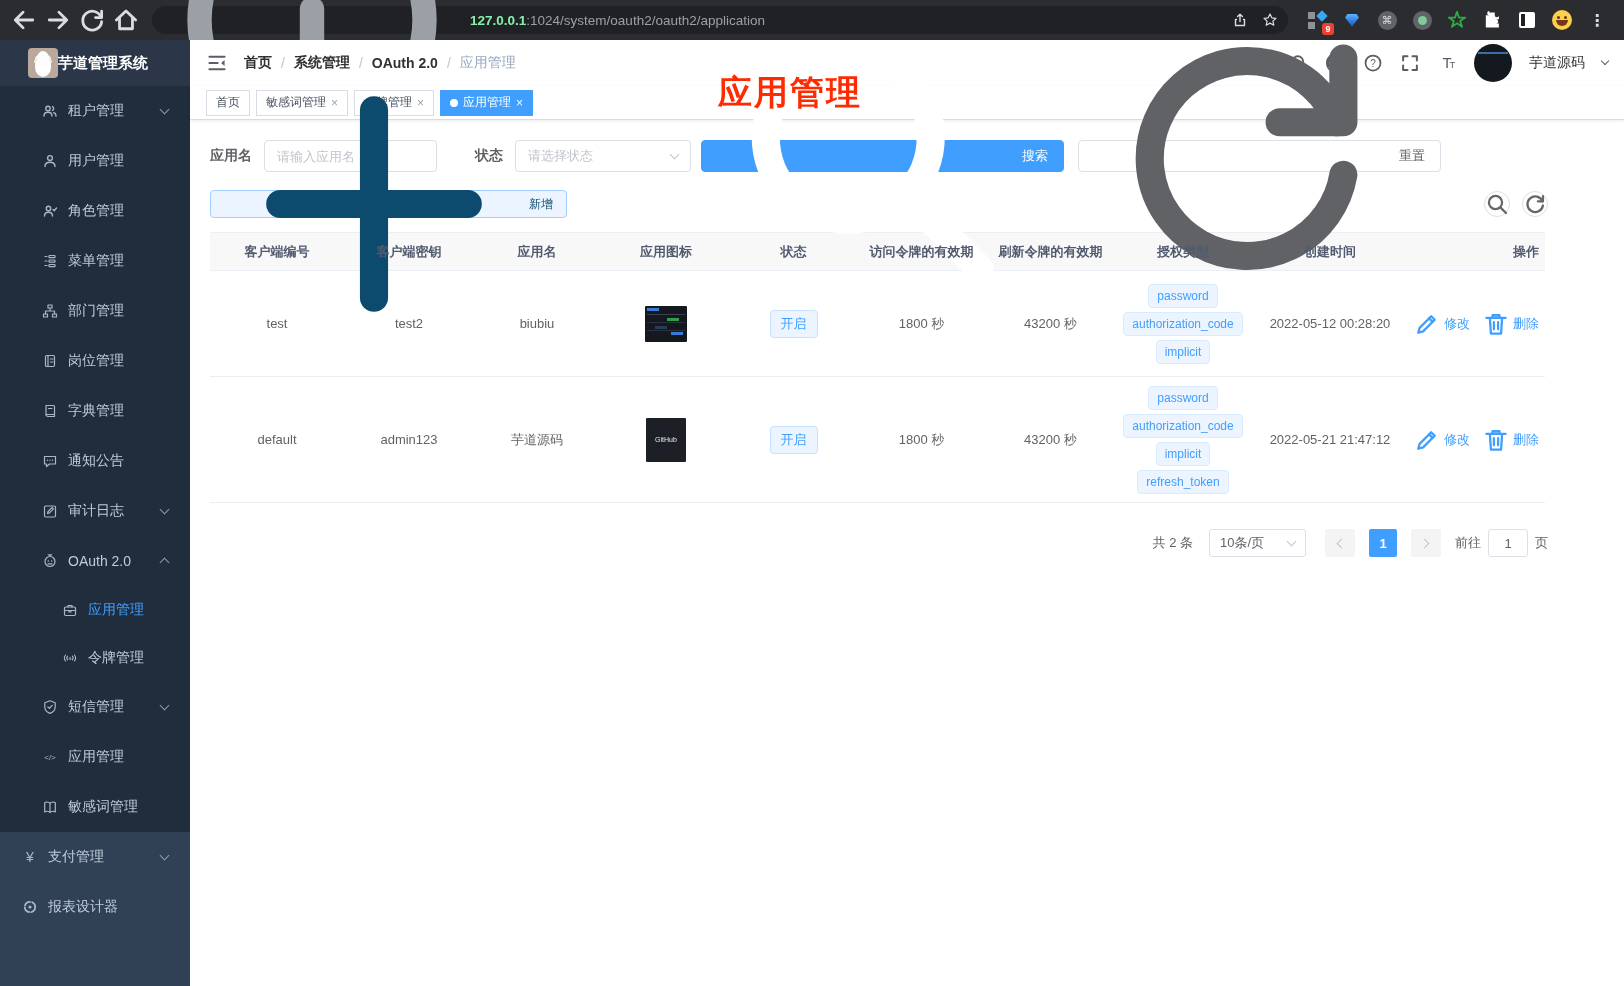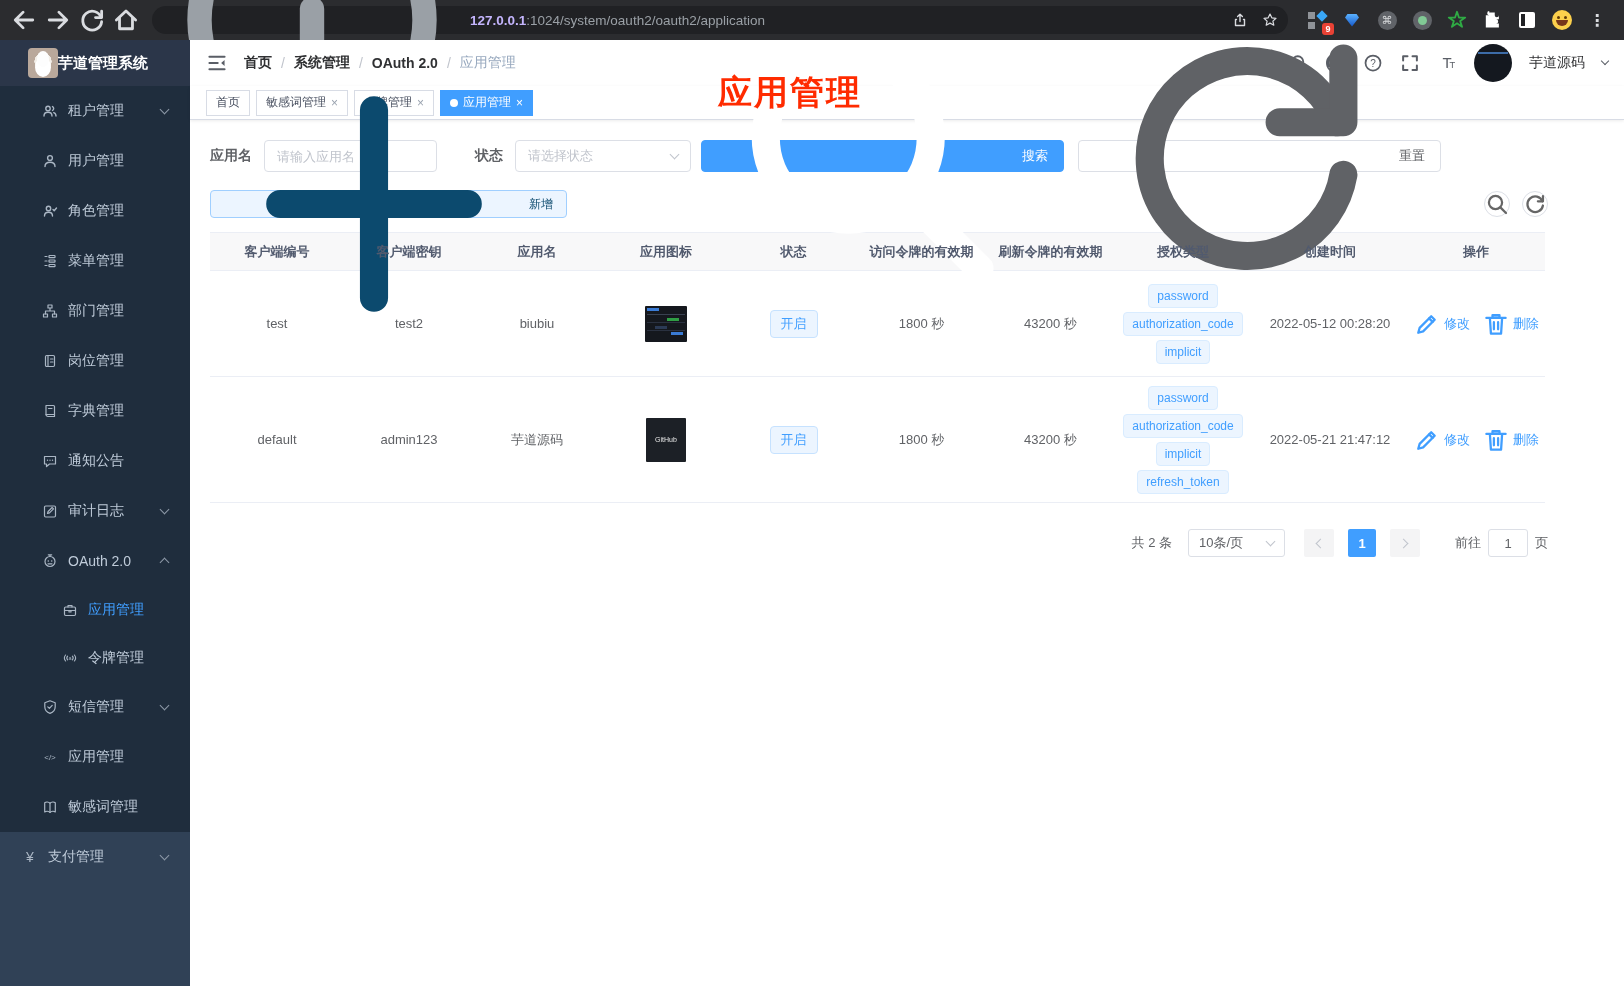--- a/index.html
+++ b/index.html
@@ -5,21 +5,21 @@
   * { margin:0; padding:0; box-sizing:border-box; }
   html,body { width:1624px; height:986px; font-family:"Liberation Sans","DejaVu Sans",sans-serif; background:#fff; overflow:hidden; }
 
   
   .browser { height:40px; background:#2b2c2f; display:flex; align-items:center; padding:0 10px; gap:6px; }
   .bicon { width:28px; height:28px; display:flex; align-items:center; justify-content:center; color:#dadce0; border-radius:50%; flex:none; }
   .bicon svg { width:17px; height:17px; }
   .urlbar { flex:1; height:28px; background:#202124; border-radius:14px; display:flex; align-items:center; padding:0 10px; margin:0 6px; color:#9aa0a6; min-width:0; }
   .urlbar svg { width:14px; height:14px; flex:none; }
   .urltext { font-size:13.5px; margin-left:8px; white-space:nowrap; overflow:hidden; flex:1; }
-  .urltext b { color:#c4b5fd; font-weight:700; }
+  .urltext b { color:#86efac; font-weight:700; }
   .url-actions { display:flex; align-items:center; gap:14px; margin-left:8px; color:#dadce0; }
   .exts { display:flex; align-items:center; gap:13px; padding:0 6px; }
   .ext { position:relative; width:22px; height:22px; display:flex; align-items:center; justify-content:center; flex:none; }
   .badge9 { position:absolute; right:-6px; bottom:-4px; background:#e94235; color:#fff; font-size:9px; font-weight:700; padding:1px 3.5px; border-radius:3px; }
   .sq { width:7px; height:7px; background:#8f9398; display:inline-block; }
   .extgrid { display:grid; grid-template-columns:8px 8px; grid-gap:2px; }
   .diamond { width:9px; height:9px; background:#39a7f7; transform:rotate(45deg); }
   .gem { width:14px; height:13px; background:linear-gradient(180deg,#5ab2ff,#1355c9); clip-path:polygon(20% 0,80% 0,100% 30%,50% 100%,0 30%); }
   .gcirc { width:19px; height:19px; border-radius:50%; background:#606368; color:#d6d8da; font-size:11px; display:flex; align-items:center; justify-content:center; }
   .gdot { width:9px; height:9px; border-radius:50%; background:#81c995; }
@@ -96,41 +96,41 @@
   .roundbtns { display:flex; gap:12px; }
   .roundbtn { width:26px; height:26px; border-radius:50%; border:1px solid #dcdfe6; background:#fff; color:#666; display:flex; align-items:center; justify-content:center; cursor:pointer; }
   .roundbtn svg { width:13px; height:13px; }
 
   
   .table { width:1335px; font-size:13px; color:#606266; border-top:1px solid #ebeef5; }
   .trow { display:flex; align-items:center; border-bottom:1px solid #ebeef5; }
   .thead { background:#f8f8f9; color:#515a6e; font-weight:700; height:38px; }
   .tc { text-align:center; padding:0 6px; overflow:hidden; }
   .c0{width:134px;} .c1{width:130px;} .c2{width:126px;} .c3{width:132px;} .c4{width:123px;}
-  .c5{width:133px;} .c6{width:125px;} .c7{width:140px;} .c8{width:154px;} .c9{width:138px;}
+  .c5{width:133px;} .c6{width:125px;} .c7{width:140px;} .c8{width:154px;} .c9{width:138px;text-align:right;}
   .r1 { height:106px; } .r2 { height:126px; }
   .etag { display:inline-flex; align-items:center; justify-content:center; height:24px; padding:0 8px; background:#ecf5ff; border:1px solid #d9ecff; border-radius:4px; color:#409eff; font-size:12px; margin:2px 0; max-width:128px; white-space:nowrap; overflow:hidden; }
   .status-tag { display:inline-flex; align-items:center; justify-content:center; height:28px; padding:0 10px; background:#ecf5ff; border:1px solid #c6e2ff; border-radius:4px; color:#409eff; font-size:13px; cursor:pointer; }
   .tagcol { display:flex; flex-direction:column; align-items:center; }
   .appicon1 { width:42px; height:36px; margin:0 auto; background:#15181e; border-radius:1px; position:relative; overflow:hidden; }
   .appicon1::before { content:""; position:absolute; left:2px; top:2px; width:12px; height:3px; background:#3a7bd5; box-shadow:20px 10px 0 #2f9e44, 8px 18px 0 #2b3a55, 24px 24px 0 #3a7bd5; }
   .appicon1::after { content:""; position:absolute; left:2px; top:8px; right:2px; height:1px; background:#394150; box-shadow:0 8px 0 #2a3140, 0 16px 0 #2a3140; }
   .appicon2 { width:40px; height:44px; margin:0 auto; background:#1c2026; border-radius:1px; display:flex; align-items:center; justify-content:center; color:#e8e8e8; font-size:7px; }
   .act { color:#409eff; display:inline-flex; align-items:center; gap:3px; cursor:pointer; white-space:nowrap; }
   .act svg { width:12px; height:12px; }
   .actions { display:flex; gap:12px; justify-content:center; }
 
   
   .pager { display:flex; align-items:center; justify-content:flex-end; margin-top:26px; font-size:13px; color:#606266; gap:8px; }
   .psel { width:97px; height:28px; border:1px solid #dcdfe6; border-radius:3px; display:flex; align-items:center; justify-content:space-between; padding:0 10px; color:#606266; cursor:pointer; margin:0 8px; }
   .pbtn { width:30px; height:28px; background:#f4f4f5; border-radius:2px; display:flex; align-items:center; justify-content:center; color:#c0c4cc; cursor:pointer; margin:0 3px; }
   .pbtn .pc { width:7px; height:7px; border-right:1.5px solid currentColor; border-bottom:1.5px solid currentColor; }
   .pc.left { transform:rotate(135deg); margin-left:3px; } .pc.right { transform:rotate(-45deg); margin-right:3px; }
   .pnum { width:28px; height:28px; background:#409eff; color:#fff; border-radius:2px; display:flex; align-items:center; justify-content:center; font-weight:700; margin:0 3px; cursor:pointer; }
-  .pgoto { margin-left:24px; display:flex; align-items:center; gap:7px; }
+  .pgoto { margin-left:3px; display:flex; align-items:center; gap:7px; }
   .pinput { width:40px; height:28px; border:1px solid #dcdfe6; border-radius:3px; text-align:center; font-size:13px; color:#606266; font-family:inherit; }
 </style>
 </head>
 <body>
 
 <div class="browser">
   <div class="bicon">
       <svg viewBox="0 0 16 16" fill="none" stroke="currentColor" stroke-width="1.6" stroke-linecap="round" stroke-linejoin="round" style="width:100%;height:100%;">
         <path d="M13 8H3.5M7.5 3.5L3 8l4.5 4.5"></path>
       </svg>
@@ -385,20 +385,29 @@
       </div>
       <div class="mi lv0">
           <span class="micon">
             <svg viewBox="0 0 16 16" fill="none" stroke="currentColor" stroke-width="1.4" stroke-linecap="round" stroke-linejoin="round" style="width:100%;height:100%;">
               <text x="8" y="13" font-size="14" text-anchor="middle" fill="currentColor" stroke="none" font-family="inherit">¥</text>
             </svg>
           </span>
           <span>支付管理</span>
           <span class="arrow down"></span>
         </div>
+      <div class="mi lv0">
+          <span class="micon">
+            <svg viewBox="0 0 16 16" fill="none" stroke="currentColor" stroke-width="1.8" stroke-linecap="round" stroke-linejoin="round" style="width:100%;height:100%;">
+              <circle cx="8" cy="8" r="5.2" stroke-dasharray="6.5 2.2"></circle>
+              <circle cx="8" cy="8" r="1.6" fill="currentColor" stroke="none"></circle>
+            </svg>
+          </span>
+          <span>报表设计器</span>
+        </div>
     </nav>
   </aside>
 
   <main class="main">
     <div class="annotation">应用管理</div>
 
     <header class="navbar">
       <span class="hamburger"><svg viewBox="0 0 16 16" fill="none" stroke="currentColor" stroke-width="1.5" stroke-linecap="round" stroke-linejoin="round" style="width:100%;height:100%;">
             <path d="M2.5 3.5h11M2.5 8h6M2.5 12.5h11"></path>
             <path d="M13.5 5.8L11 8l2.5 2.2z" fill="currentColor" stroke="none"></path>

